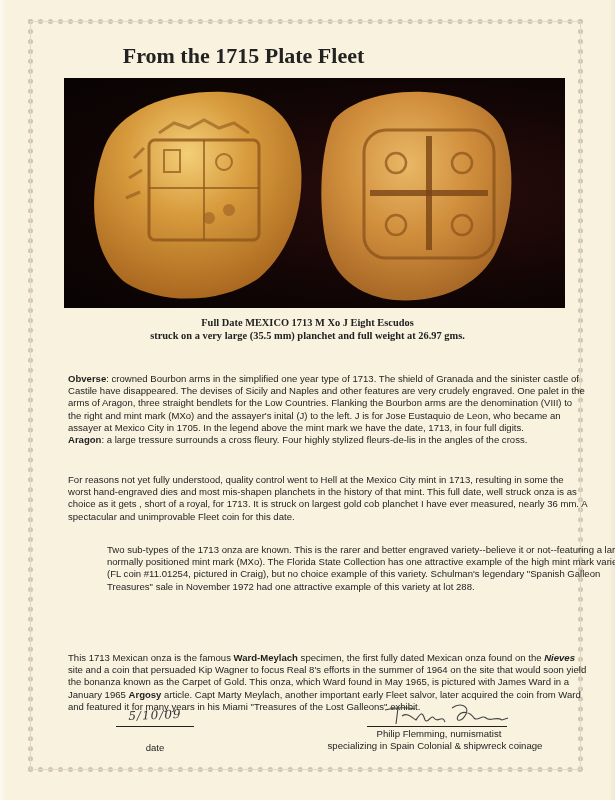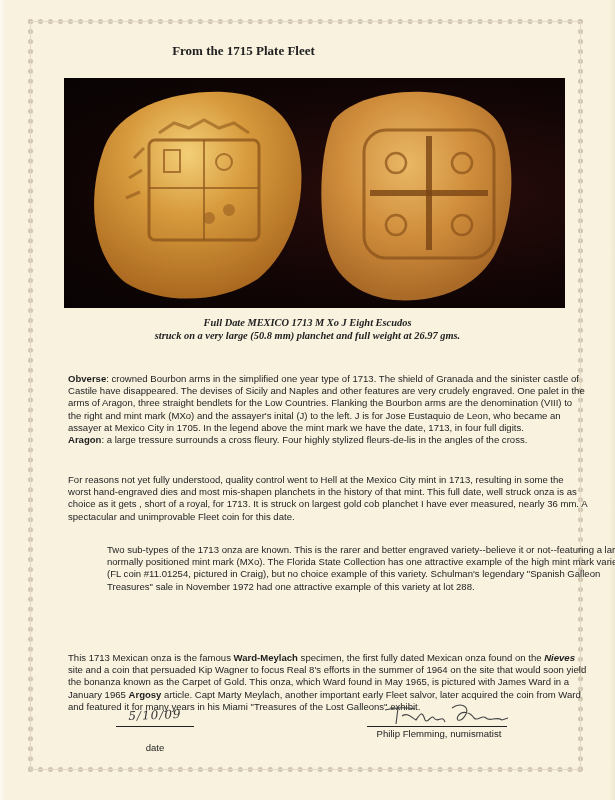--- a/index.html
+++ b/index.html
@@ -18,33 +18,33 @@
       position: absolute; left: 28px; top: 19px; width: 555px; height: 753px;
       box-sizing: border-box;
       border: 5px dotted #cfc4b0;
       outline: 1px solid #e3d9c4;
       outline-offset: -3px;
     }
     .title {
       position: absolute; left: 0; width: 487px; top: 43px;
       text-align: center;
       font-family: "Liberation Serif", serif;
-      font-weight: bold; font-size: 13px; color: #222;
+      font-weight: bold; font-size: 22px; color: #222;
     }
     .photo {
       position: absolute; left: 64px; top: 78px; width: 501px; height: 230px;
       background: radial-gradient(ellipse at 70% 50%, #2a0d0b 0%, #120505 60%, #080303 100%);
       overflow: hidden;
     }
     .photo svg { display: block; }
     .caption {
       position: absolute; left: 0; width: 615px; top: 316px;
       text-align: center;
       font-family: "Liberation Serif", serif; font-weight: bold;
-      font-size: 10.4px; line-height: 13px; color: #222; font-style: italic;
+      font-size: 10.4px; line-height: 13px; color: #222;
     }
     .body-text {
       position: absolute; left: 68px; width: 520px;
       font-size: 9.55px; line-height: 12.2px; color: #1e1e1e;
     }
     .body-text p { margin: 0; }
     .p-obv { top: 373px; }
     .p-rev { top: 434px; }
     .p-reasons { top: 474px; }
     .p-sub { top: 544px; margin-left: 39px; }
@@ -112,21 +112,21 @@
       <circle cx="332" cy="85" r="10" fill="none" stroke="#8a5119" stroke-width="2.5" opacity="0.7"></circle>
       <circle cx="398" cy="85" r="10" fill="none" stroke="#8a5119" stroke-width="2.5" opacity="0.7"></circle>
       <circle cx="332" cy="147" r="10" fill="none" stroke="#8a5119" stroke-width="2.5" opacity="0.7"></circle>
       <circle cx="398" cy="147" r="10" fill="none" stroke="#8a5119" stroke-width="2.5" opacity="0.7"></circle>
     </g>
   </svg>
 </div>
 
 <div class="caption">
   <div>Full Date MEXICO 1713 M Xo J Eight Escudos</div>
-  <div>struck on a very large (50.8 mm) planchet and full weight at 26.97 gms.</div>
+  <div>struck on a very large (35.5 mm) planchet and full weight at 26.97 gms.</div>
 </div>
 
 <div class="body-text p-obv">
   <p><b>Obverse</b><span>: crowned Bourbon arms  in the simplified one year type of 1713. The shield of Granada and the sinister castle of Castile have disappeared. The devises of Sicily and Naples and other features are very crudely engraved. One palet in the arms of Aragon, three straight bendlets for the Low Countries. Flanking the Bourbon arms are the denomination (VIII) to the right and mint mark (MXo) and the assayer's inital (J) to the left. J is for Jose Eustaquio de Leon, who became an assayer at Mexico City in 1705. In the legend above the mint mark we have the date, 1713, in four full digits.</span></p>
 </div>
 
 <div class="body-text p-rev">
   <p><b>Aragon</b><span>: a large tressure surrounds a cross fleury. Four highly stylized fleurs-de-lis in the angles of the cross.</span></p>
 </div>
 
@@ -149,13 +149,14 @@
 </div>
 
 <div class="sig-block">
   <div class="sig-hand">
     <svg width="250" height="26" viewBox="0 0 250 26">
       <path d="M75,10 C90,6 100,8 105,9 M88,8 L86,24 M92,16 C98,12 102,18 106,20 C110,14 112,10 115,20 C118,24 121,14 124,18 C128,24 132,14 135,22 M142,8 C150,2 160,6 156,14 C152,22 145,22 148,16 C152,10 160,12 164,18 C168,22 172,14 176,18 C180,22 186,16 192,20 L198,18" fill="none" stroke="#444" stroke-width="1.1"></path>
     </svg>
   </div>
   <div class="sig-line"></div>
   <div class="sig-name">Philip Flemming, numismatist</div>
+  <div class="sig-spec">specializing in Spain Colonial &amp; shipwreck coinage</div>
 </div>
 
 </body></html>

